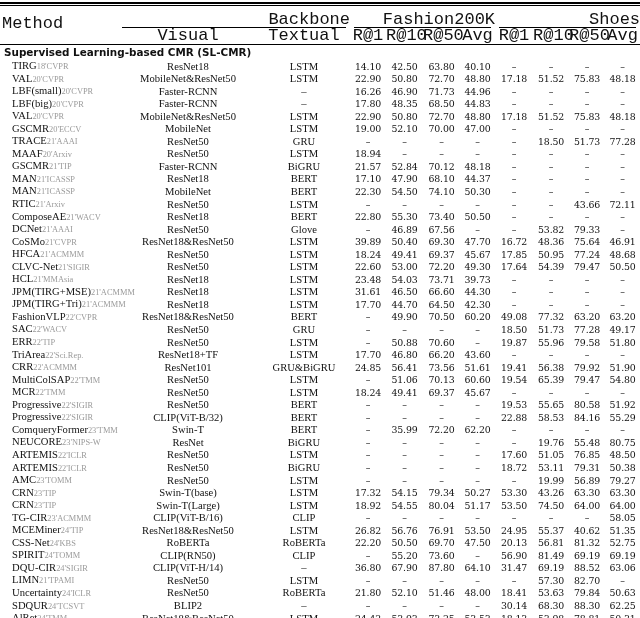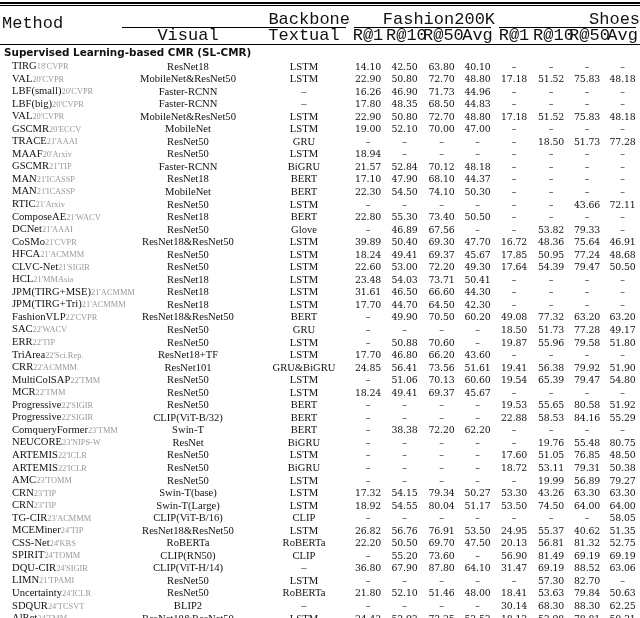--- a/index.html
+++ b/index.html
@@ -289,21 +289,21 @@
           <td class="num">79.47</td>
           <td class="num">50.50</td>
         </tr>
         <tr>
           <td class="method"><span>HCL</span><span class="venue">21'MMAsia</span></td>
           <td class="bb">ResNet18</td>
           <td class="bb">LSTM</td>
           <td class="num">23.48</td>
           <td class="num">54.03</td>
           <td class="num">73.71</td>
-          <td class="num">50.41</td>
+          <td class="num">39.73</td>
           <td class="num">–</td>
           <td class="num">–</td>
           <td class="num">–</td>
           <td class="num">–</td>
         </tr>
         <tr>
           <td class="method"><span>JPM(TIRG+MSE)</span><span class="venue">21'ACMMM</span></td>
           <td class="bb">ResNet18</td>
           <td class="bb">LSTM</td>
           <td class="num">31.61</td>
@@ -443,21 +443,21 @@
           <td class="num">22.88</td>
           <td class="num">58.53</td>
           <td class="num">84.16</td>
           <td class="num">55.29</td>
         </tr>
         <tr>
           <td class="method"><span>ComqueryFormer</span><span class="venue">23'TMM</span></td>
           <td class="bb">Swin-T</td>
           <td class="bb">BERT</td>
           <td class="num">–</td>
-          <td class="num">38.38</td>
+          <td class="num">35.99</td>
           <td class="num">72.20</td>
           <td class="num">62.20</td>
           <td class="num">–</td>
           <td class="num">–</td>
           <td class="num">–</td>
           <td class="num">–</td>
         </tr>
         <tr>
           <td class="method"><span>NEUCORE</span><span class="venue">23'NIPS-W</span></td>
           <td class="bb">ResNet</td>

